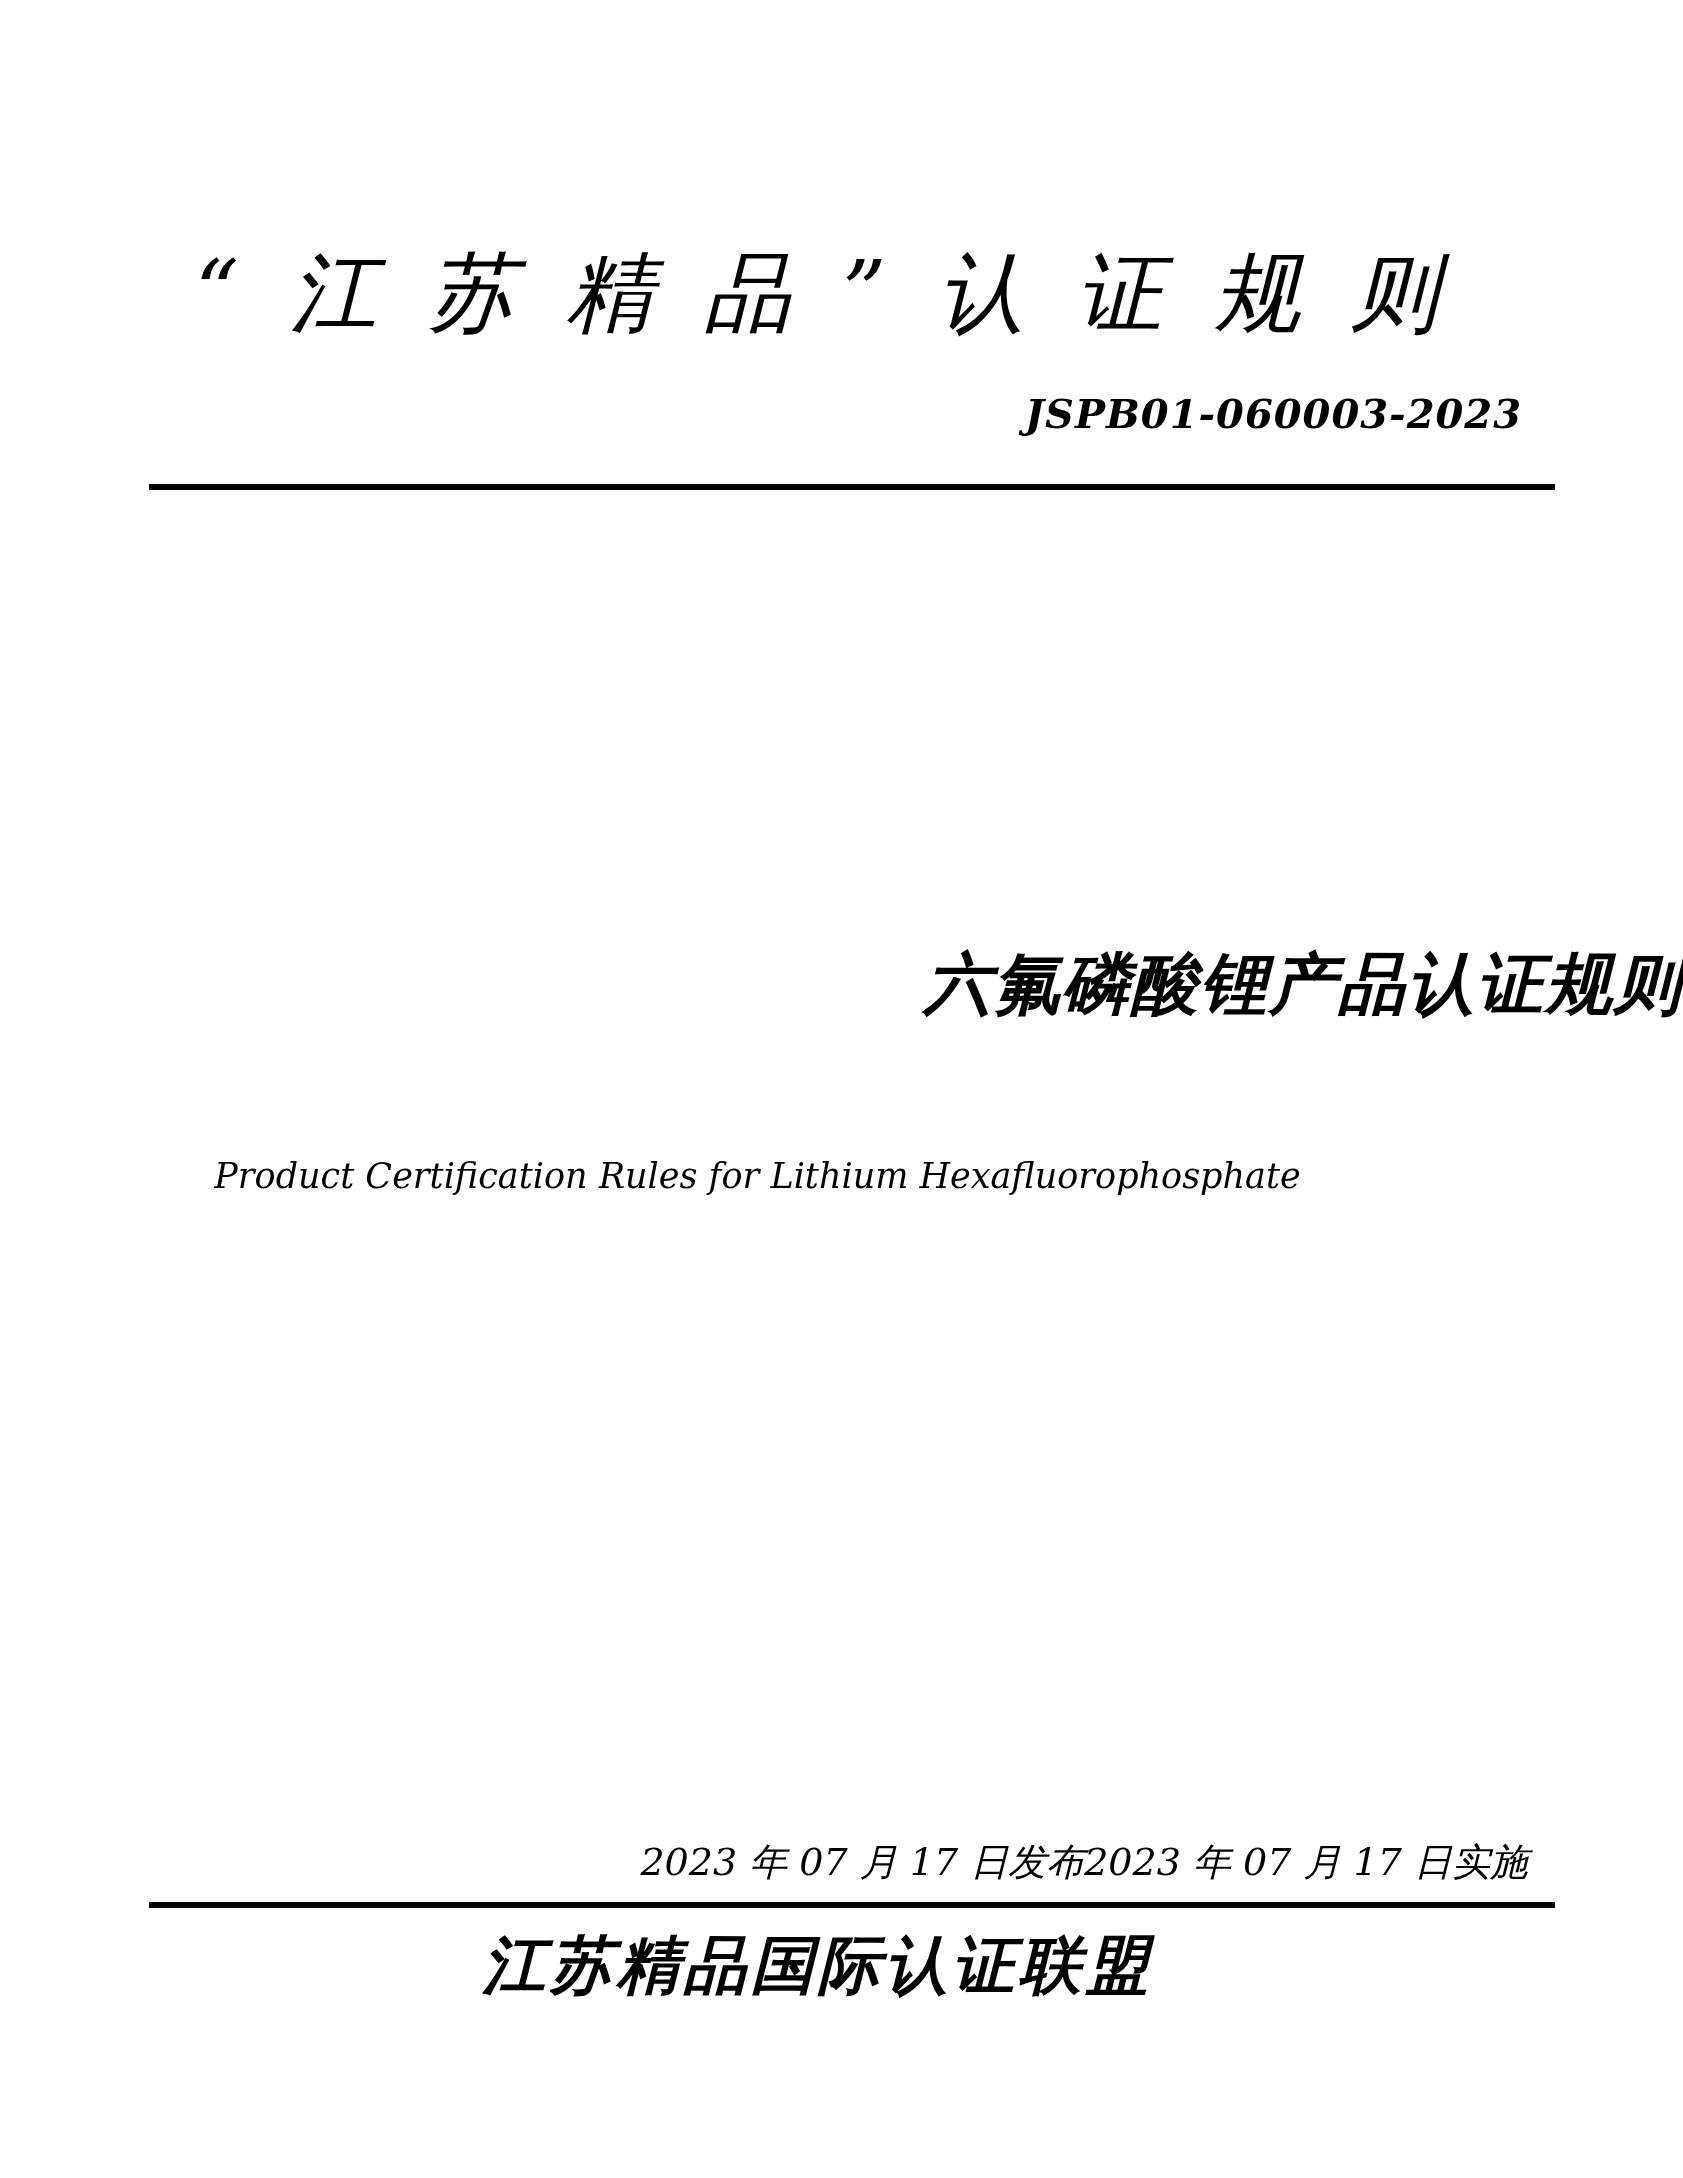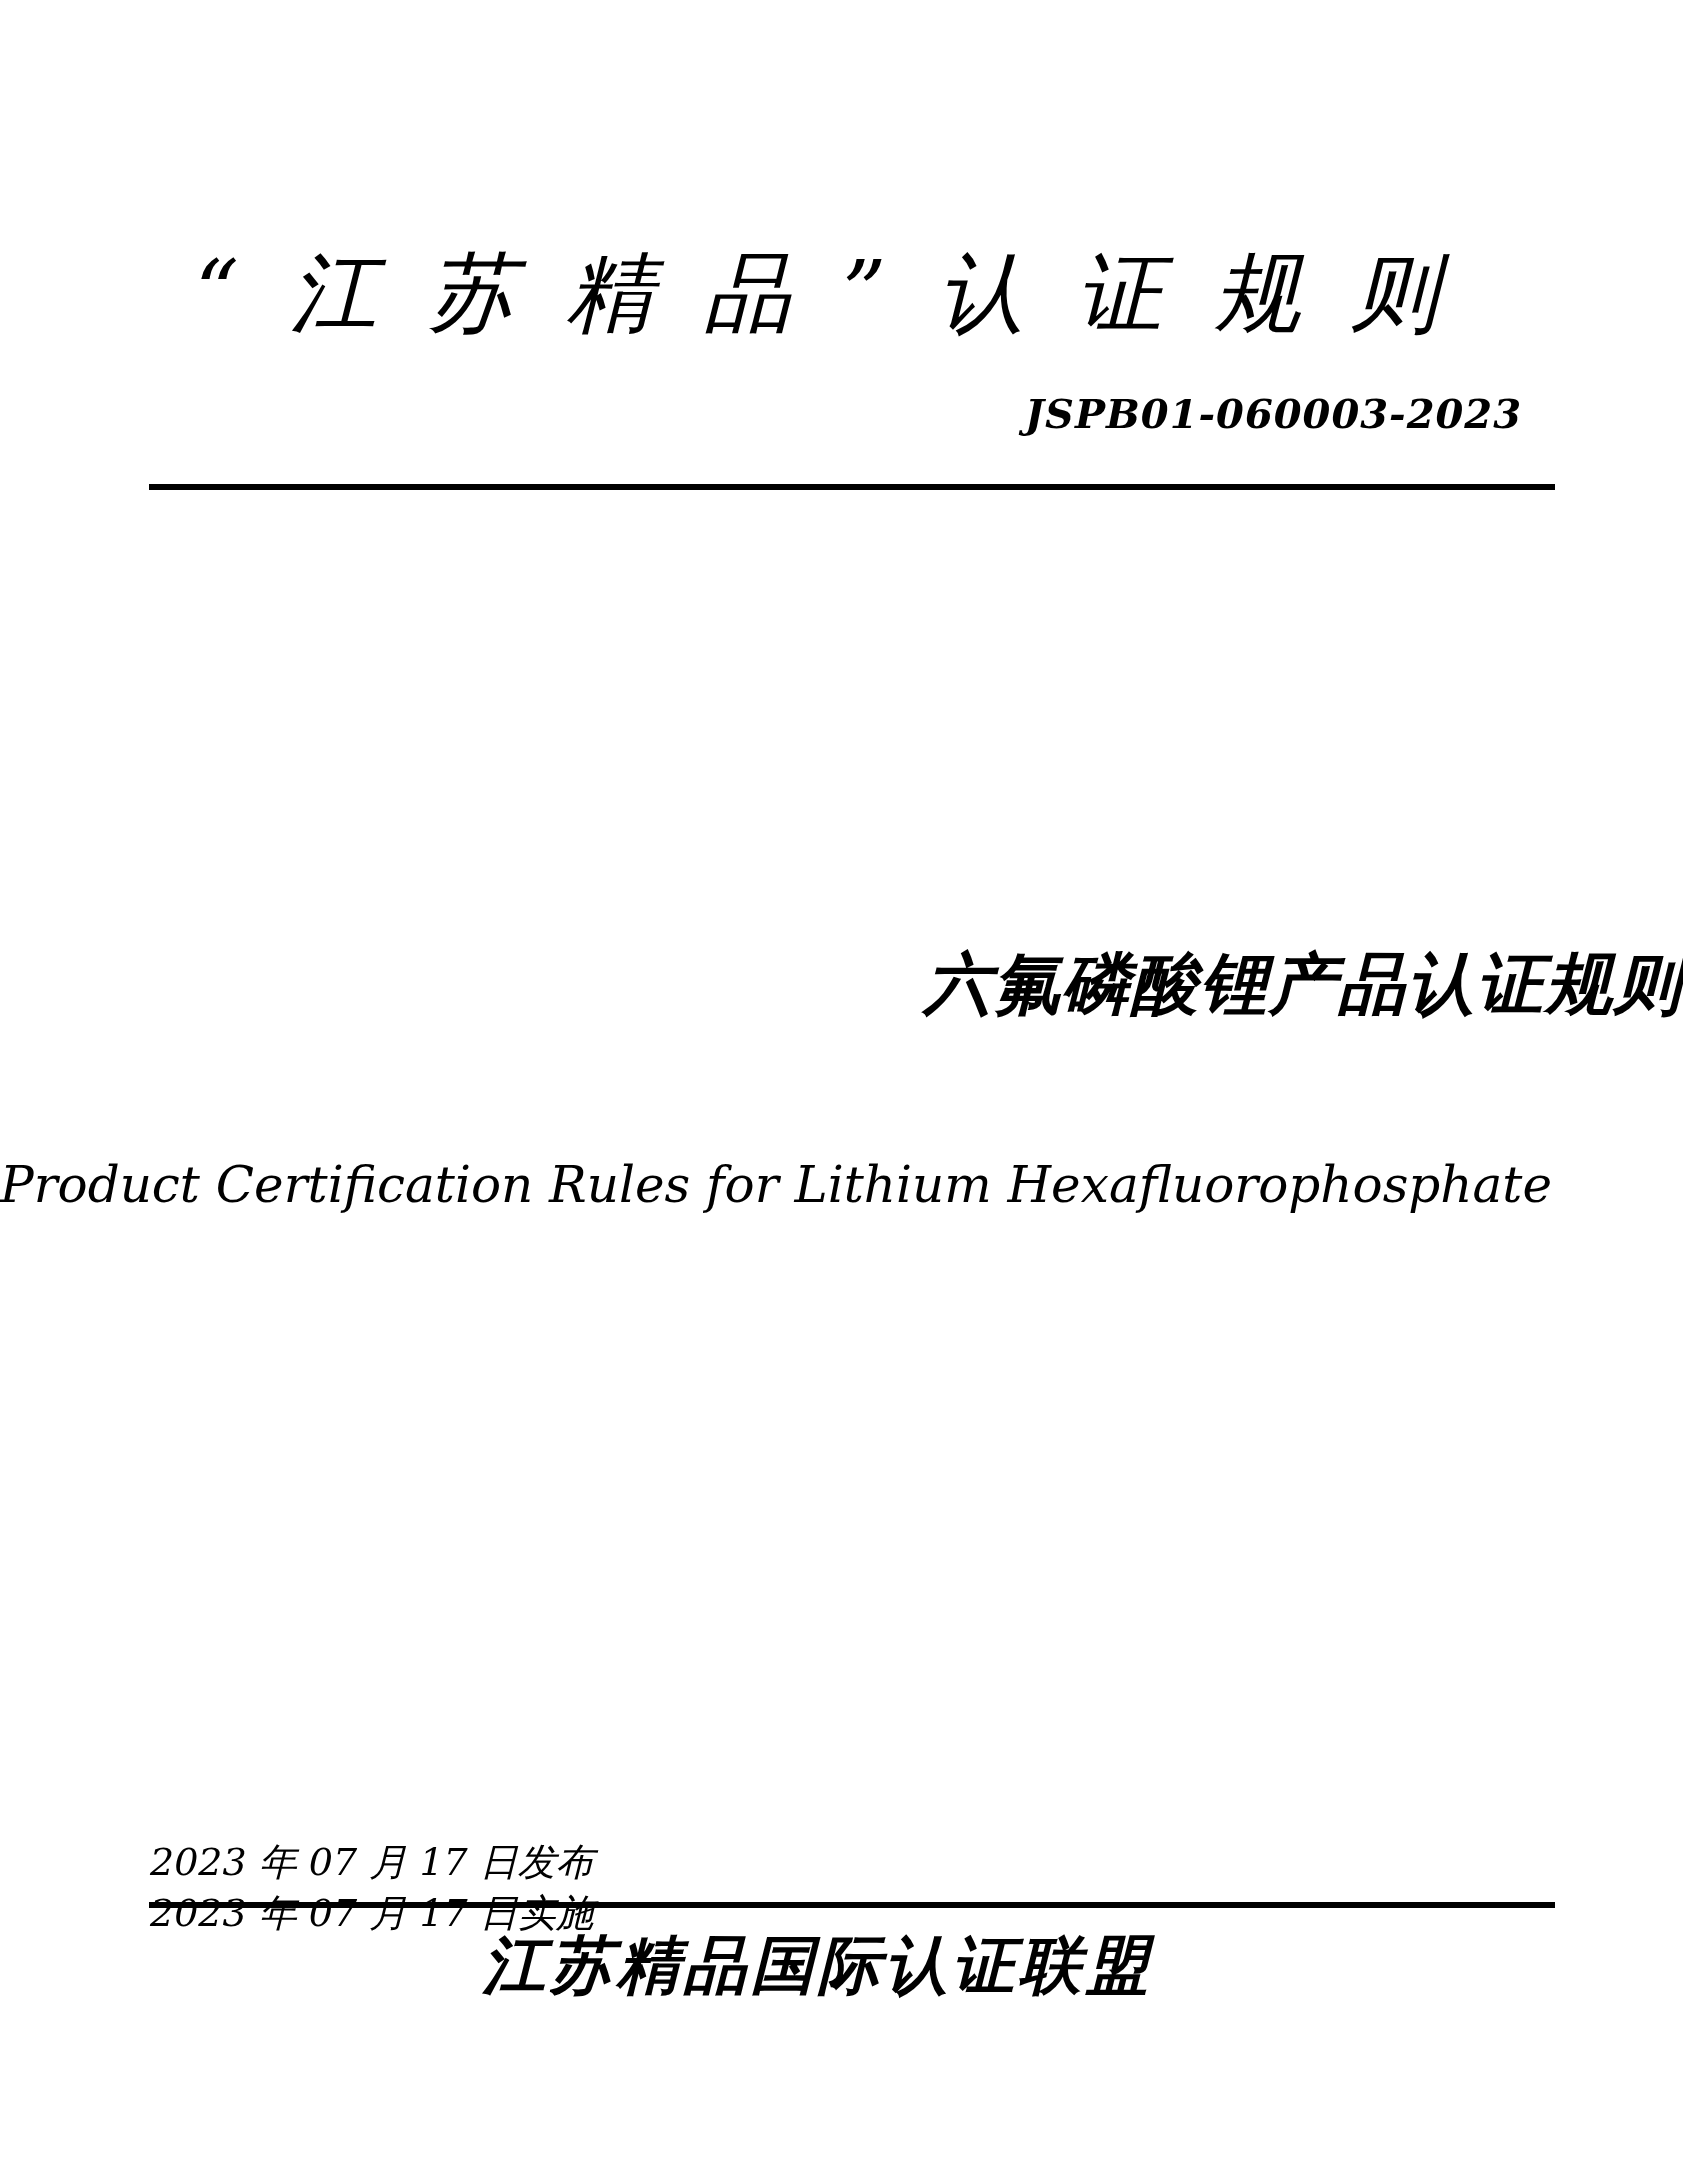--- a/index.html
+++ b/index.html
@@ -57,34 +57,33 @@
     font-weight: bold;
     letter-spacing: 2px;
     white-space: nowrap;
   }
   .en-title {
     position: absolute;
     top: 1156px;
     left: 0;
     width: 1515px;
     text-align: center;
-    font-size: 50px;
+    font-size: 35px;
     font-weight: normal;
     white-space: nowrap;
   }
   .dates-row {
     position: absolute;
     top: 1837px;
-    left: 150px;
+    left: 142px;
     width: 1386px;
     display: flex;
     justify-content: flex-end;
     font-size: 38px;
     white-space: nowrap;
-    flex-direction: column;
   }
   .org-name {
     position: absolute;
     top: 1923px;
     left: 0;
     width: 1635px;
     text-align: center;
     font-size: 63px;
     font-weight: bold;
     letter-spacing: 4px;

